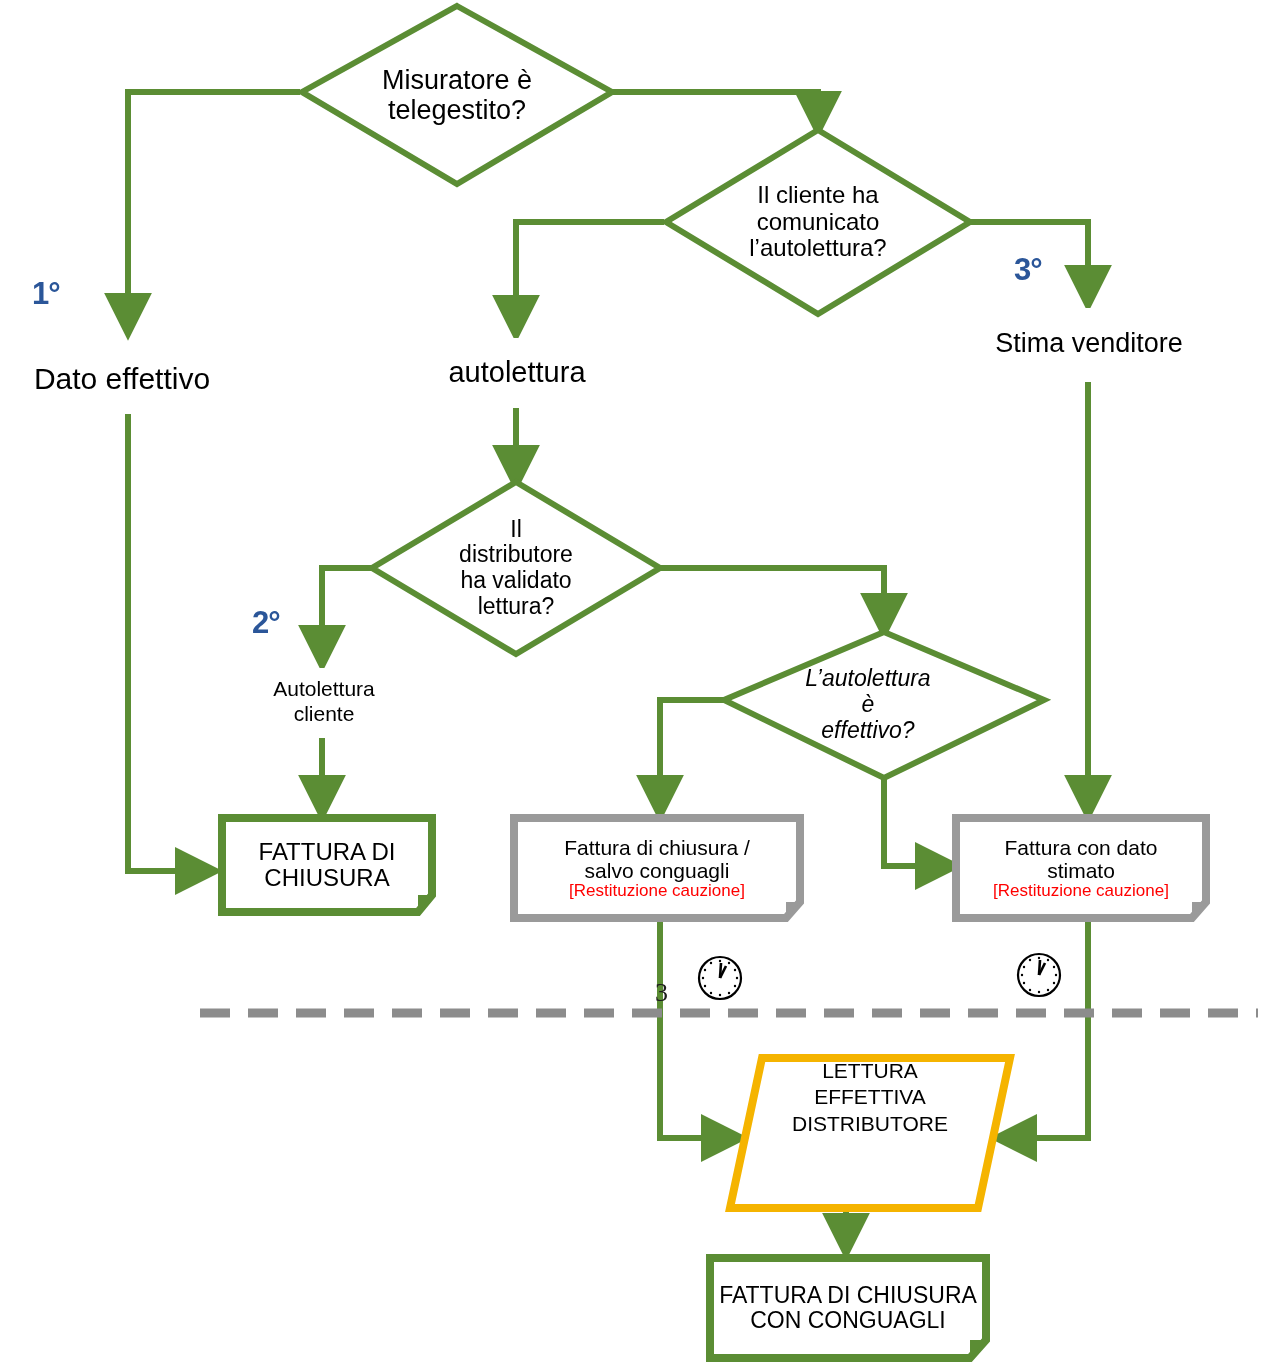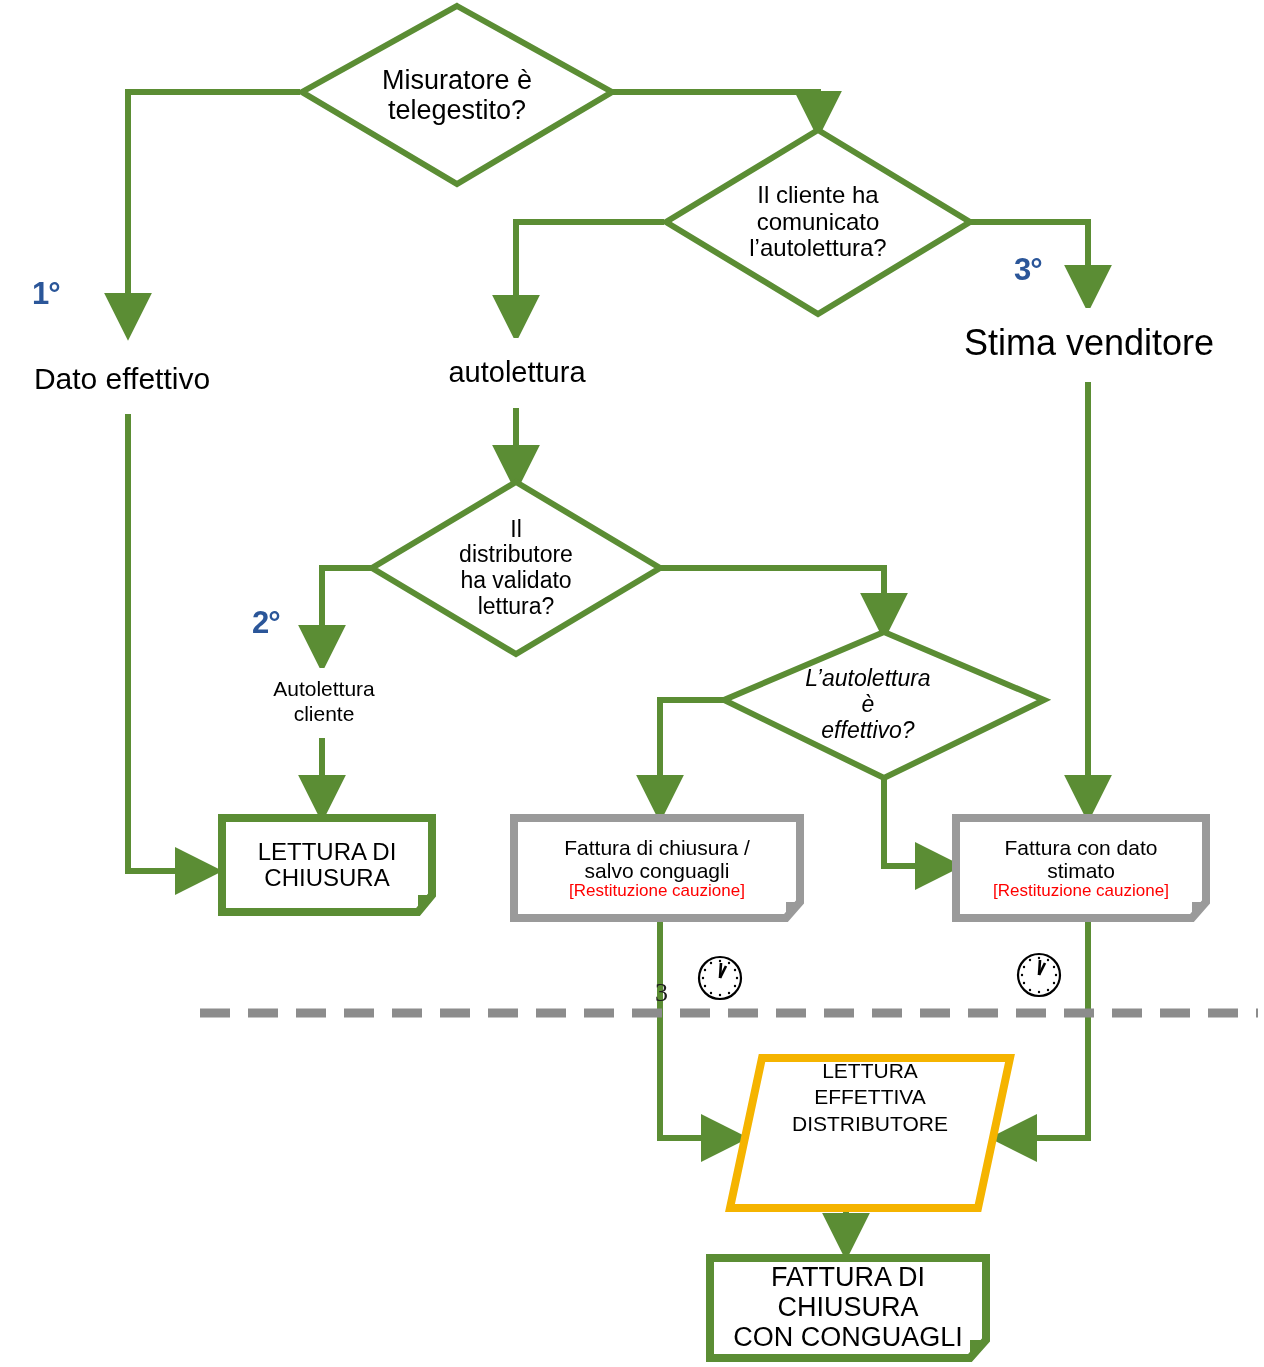--- a/index.html
+++ b/index.html
@@ -190,38 +190,38 @@
   </div>
 
   <div class="node rrect" style="left:-8px;top:344px;width:260px;height:70px;font-size:30px;">
     <span>Dato effettivo</span>
   </div>
 
   <div class="node rrect" style="left:394px;top:338px;width:246px;height:68px;font-size:29px;">
     <span>autolettura</span>
   </div>
 
-  <div class="node rrect" style="left:962px;top:308px;width:254px;height:70px;font-size:36px;">
+  <div class="node rrect" style="left:962px;top:308px;width:254px;height:70px;font-size:27px;">
     <span>Stima venditore</span>
   </div>
 
   <div class="node rrect" style="left:200px;top:668px;width:248px;height:68px;font-size:21px;line-height:1.18;">
     <span>
       <span>Autolettura</span><br>
       <span>cliente</span>
     </span>
   </div>
 
   <div class="ord" style="left:32px;top:276px;">1°</div>
   <div class="ord" style="left:252px;top:605px;">2°</div>
   <div class="ord" style="left:1014px;top:252px;">3°</div>
 
   <div class="doc" style="left:222px;top:818px;width:210px;height:94px;">
     <div class="inner" style="font-size:24px;">
-      <div>LETTURA DI</div>
+      <div>FATTURA DI</div>
       <div>CHIUSURA</div>
     </div>
   </div>
 
   <div class="doc" style="left:514px;top:818px;width:286px;height:100px;">
     <div class="inner" style="font-size:21px;">
       <div>Fattura di chiusura /</div>
       <div>salvo conguagli</div>
       <div class="redline">[Restituzione cauzione]</div>
     </div>
@@ -229,21 +229,21 @@
 
   <div class="doc" style="left:956px;top:818px;width:250px;height:100px;">
     <div class="inner" style="font-size:21px;">
       <div>Fattura  con dato</div>
       <div>stimato</div>
       <div class="redline">[Restituzione cauzione]</div>
     </div>
   </div>
 
   <div class="doc" style="left:710px;top:1258px;width:276px;height:100px;">
-    <div class="inner" style="font-size:27px;">
+    <div class="inner" style="font-size:23px;">
       <div>FATTURA DI CHIUSURA</div>
       <div>CON CONGUAGLI</div>
     </div>
   </div>
 
   <div class="para" style="left:730px;top:1058px;width:280px;height:150px;">
     <div class="txt" style="font-size:21px;">
       <span>
         <span>LETTURA</span><br>
         <span>EFFETTIVA</span><br>

